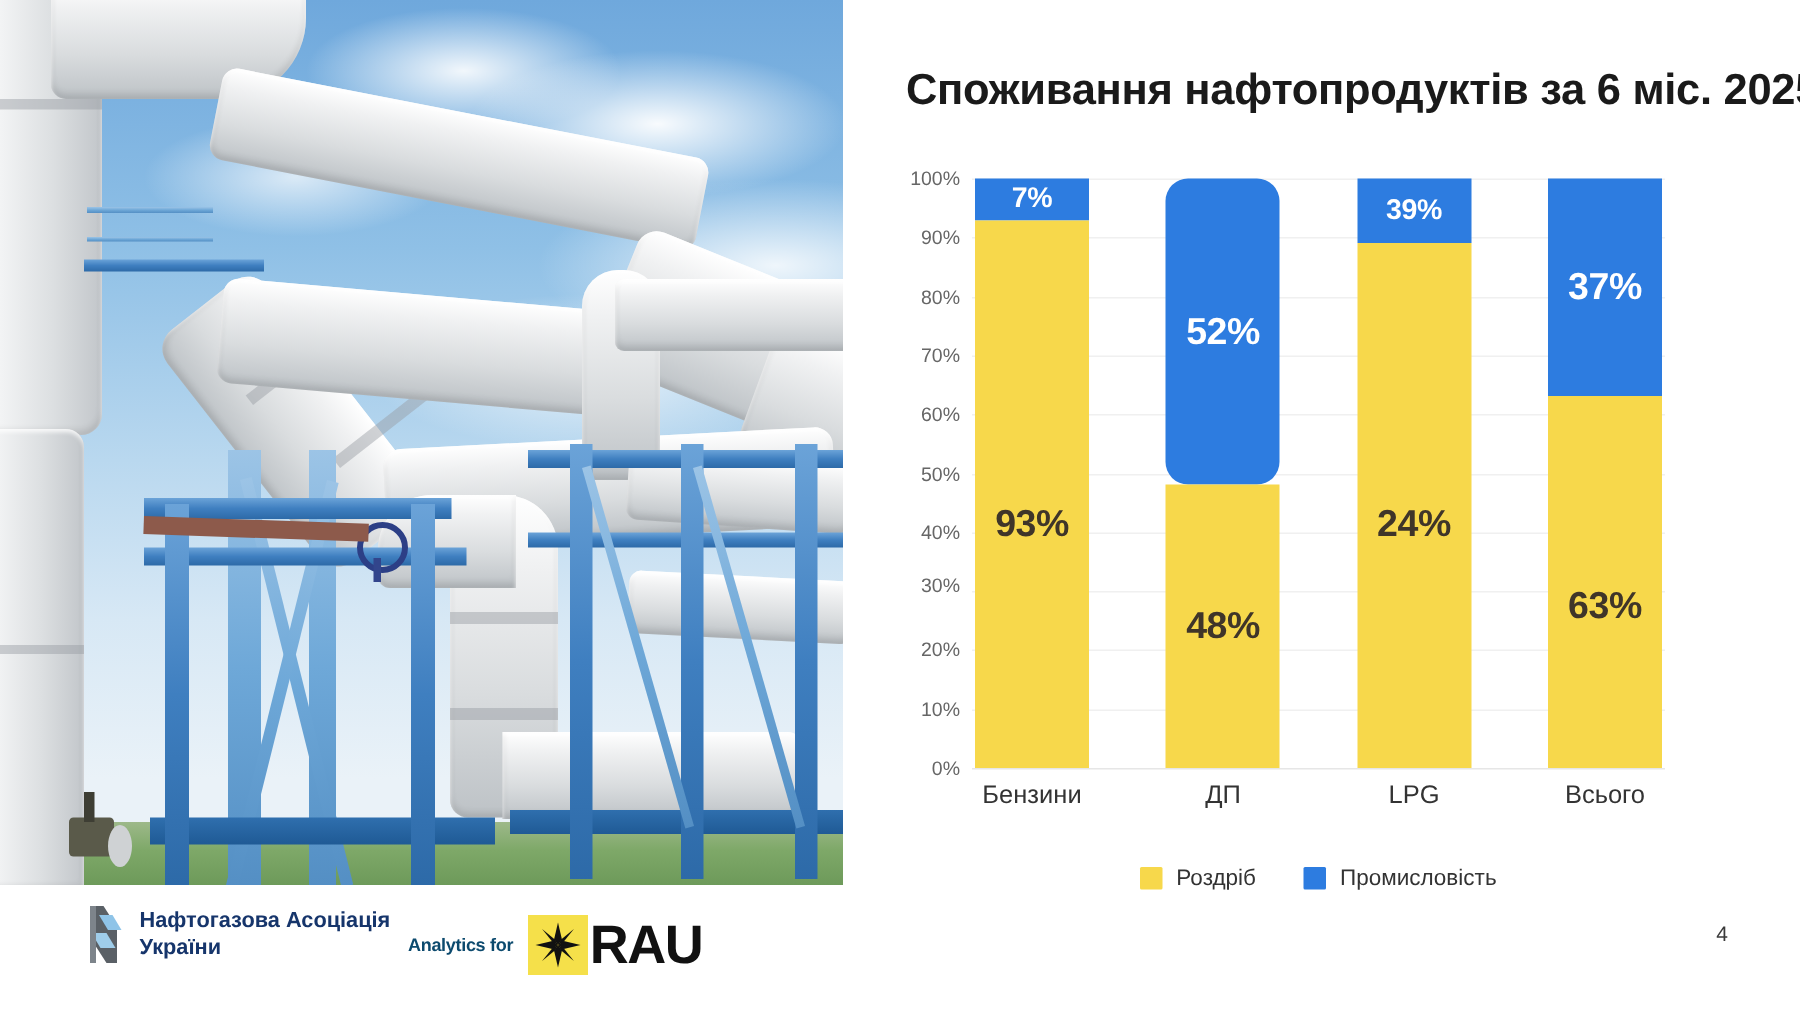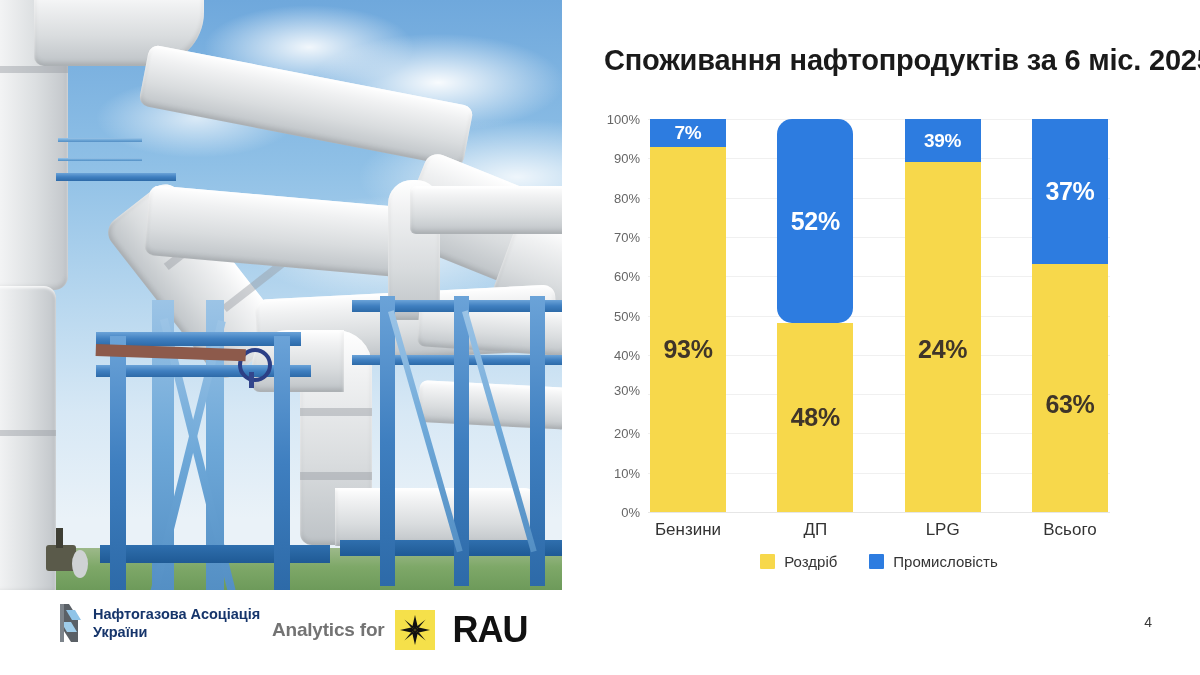--- a/index.html
+++ b/index.html
@@ -176,21 +176,21 @@
     width: 76px;
     text-align: center;
     font-size: 17px;
     color: #333333;
     white-space: nowrap;
   }
 
   .legend {
     position: absolute;
     left: 86px;
-    top: 448px;
+    top: 472px;
     width: 462px;
     display: flex;
     justify-content: center;
     align-items: center;
     gap: 32px;
   }
   .legend-item {
     display: flex;
     align-items: center;
     gap: 9px;
@@ -232,44 +232,44 @@
   }
   .rau-logo {
     position: absolute;
     left: 272px;
     top: 20px;
     display: flex;
     align-items: center;
     gap: 10px;
   }
   .analytics-for {
-    font-size: 19px;
+    font-size: 12px;
     font-weight: bold;
-    color: #737373;
+    color: #0c4a6e;
     letter-spacing: -0.2px;
   }
   .rau-mark {
     display: flex;
     align-items: center;
   }
   .rau-star-box {
     width: 40px;
     height: 40px;
     background: #f5e04a;
     display: flex;
     align-items: center;
     justify-content: center;
   }
   .rau-word {
     font-size: 36px;
     font-weight: bold;
     color: #111111;
     letter-spacing: -1px;
     line-height: 1;
-    margin-left: 18px;
+    margin-left: 1px;
   }
   .page-num {
     position: absolute;
     right: 48px;
     top: 24px;
     font-size: 14px;
     color: #3a3a3a;
   }
 </style>
 </head>

